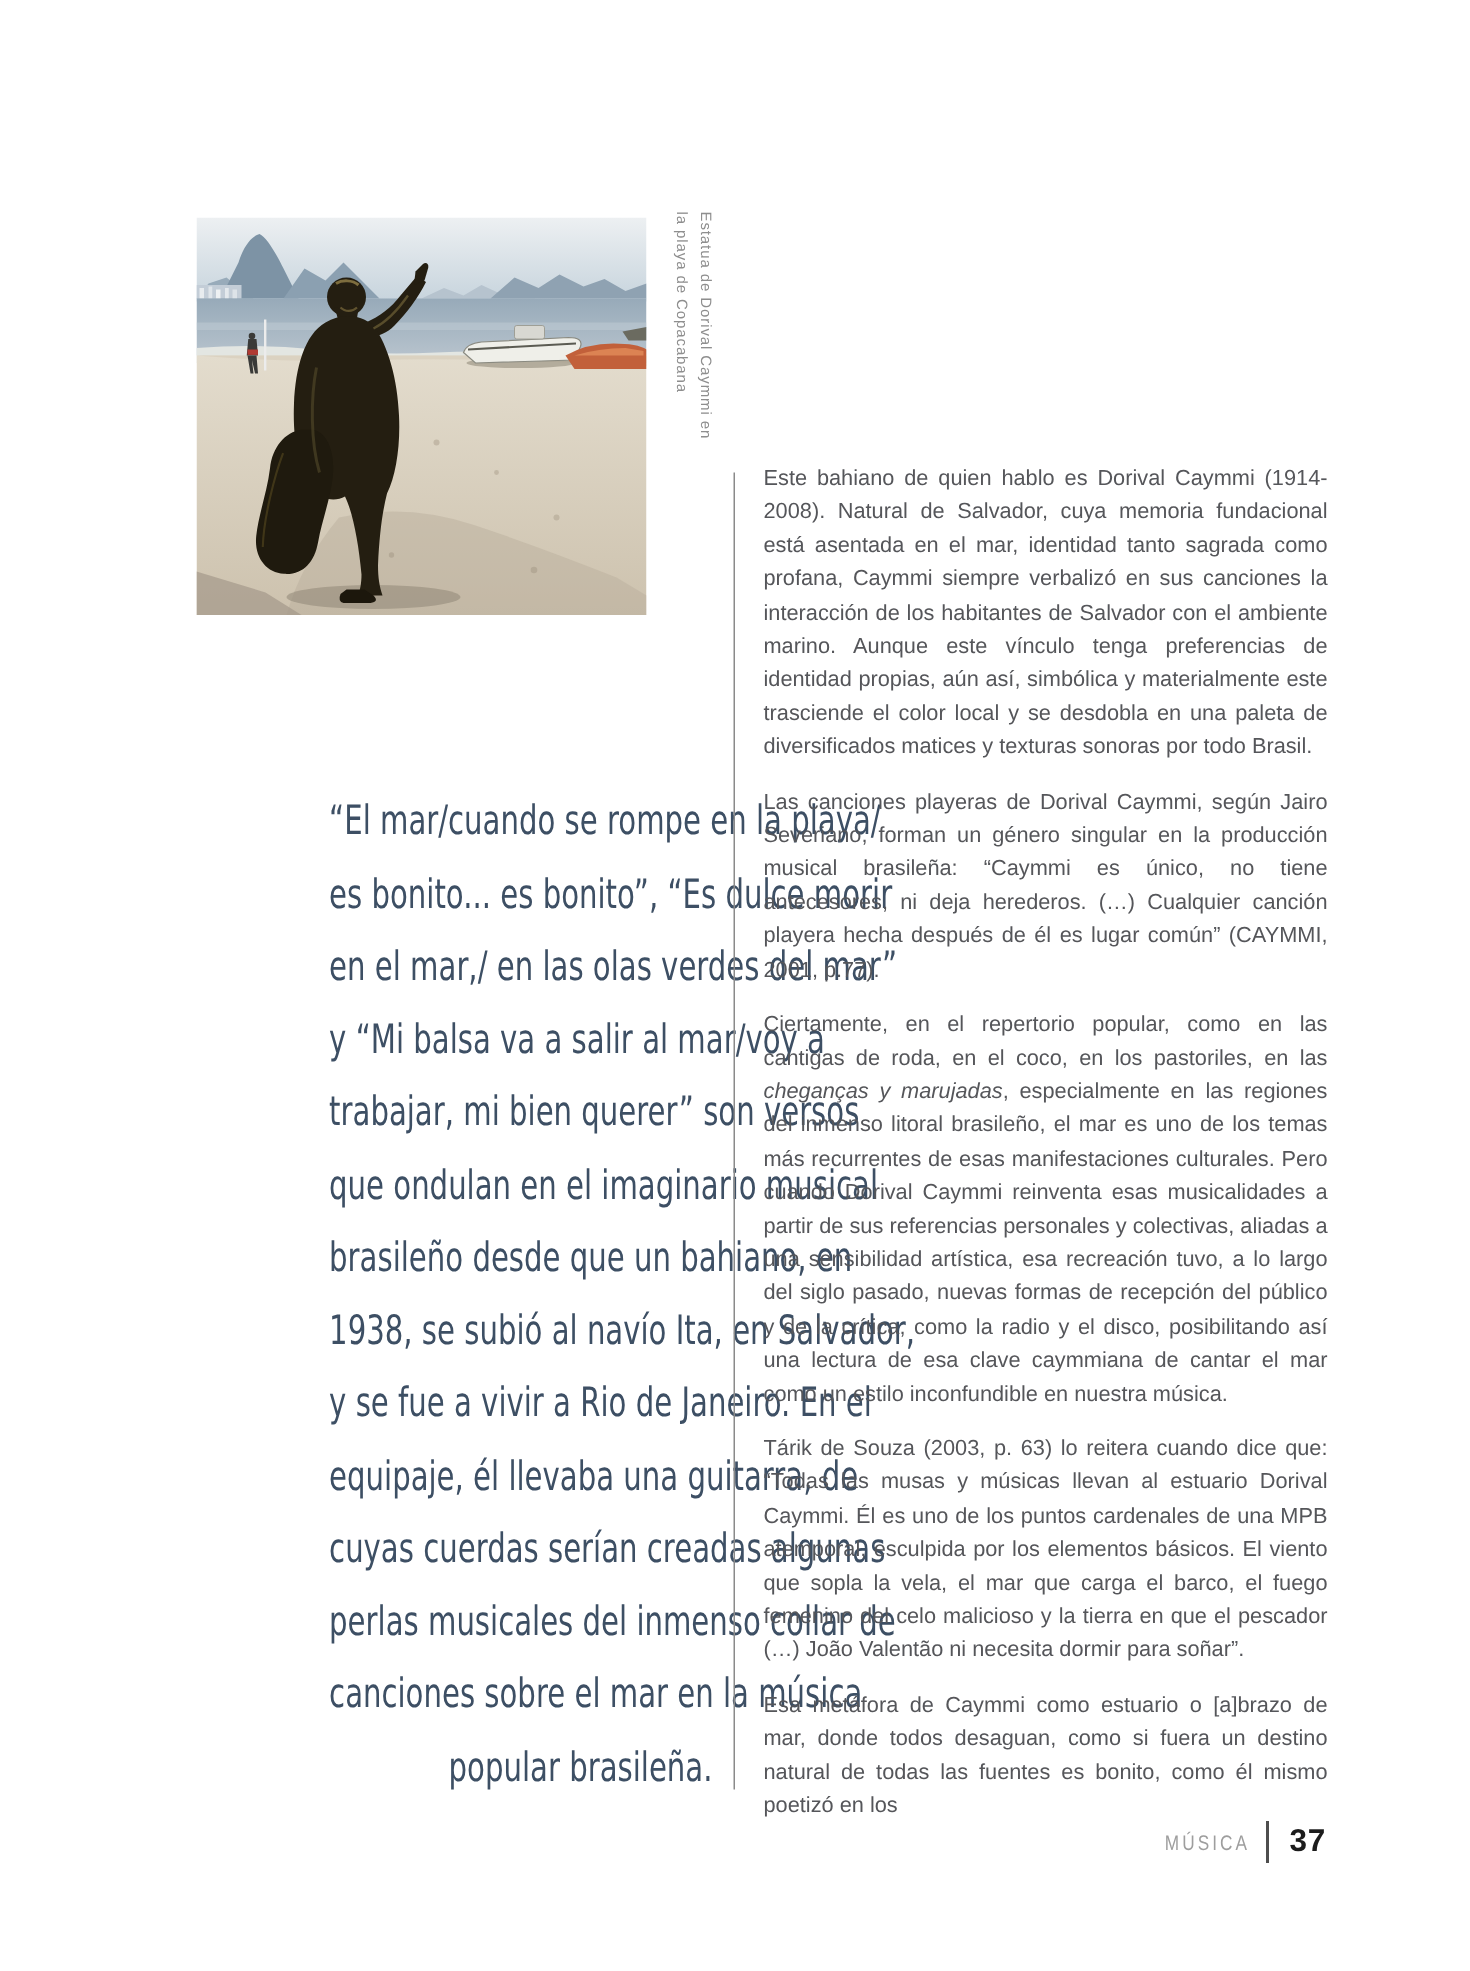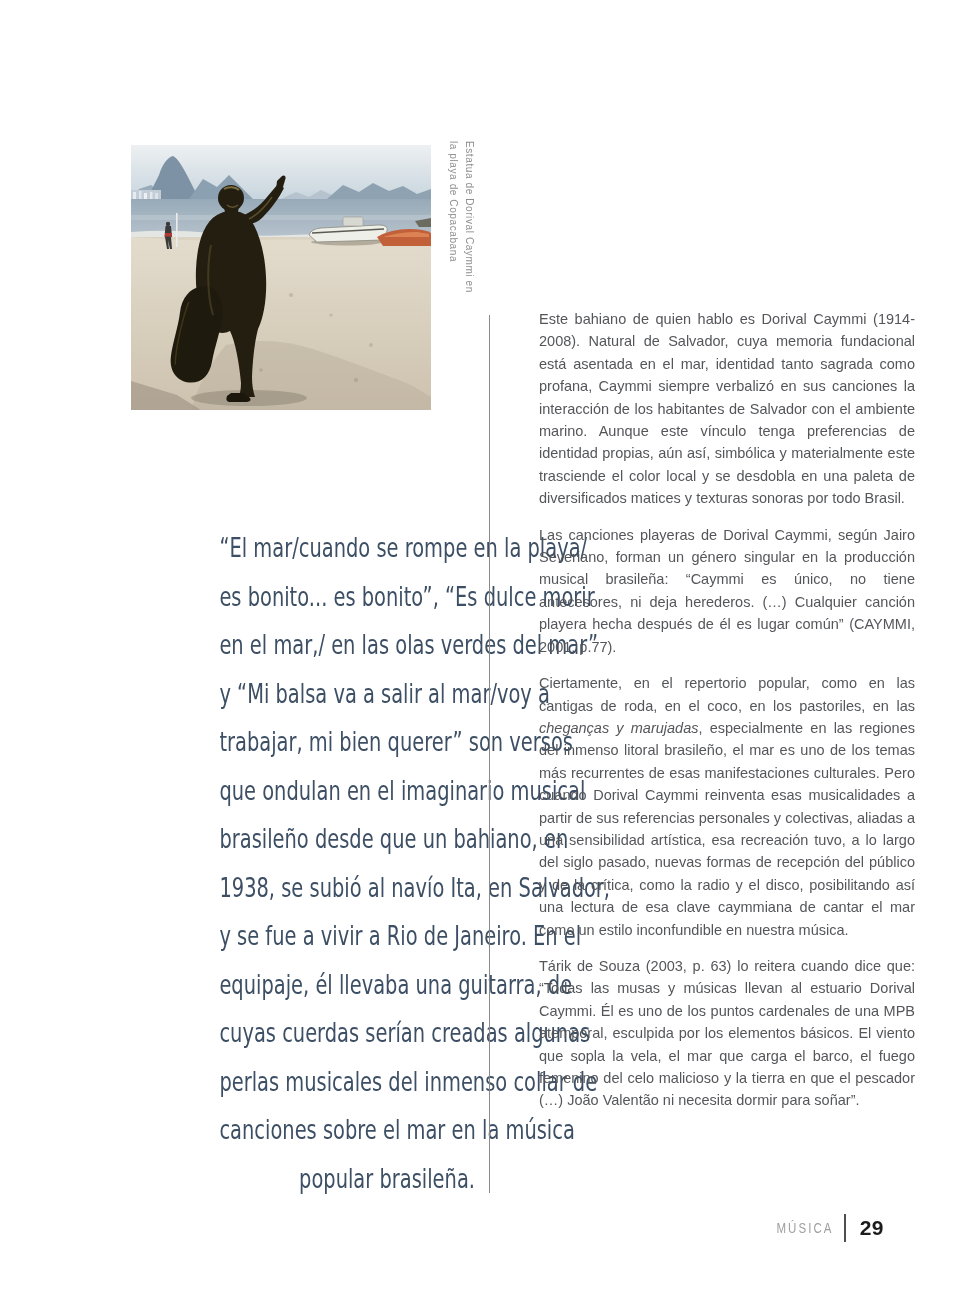--- a/index.html
+++ b/index.html
@@ -20,21 +20,21 @@
   .pullquote{
     position:absolute;left:120px;top:524px;width:355px;text-align:right;
     color:#3d4f64;font-size:27px;line-height:48.5px;
     font-family:"DejaVu Sans",sans-serif;
   }
   .quote-line{transform:scaleX(.72);transform-origin:100% 50%;white-space:nowrap;}
   
   .col-divider{position:absolute;left:489px;top:315px;width:1px;height:878px;background:#8a8a8a;}
   
   .article{
-    position:absolute;left:539px;top:308px;width:376px;
+    position:absolute;left:509px;top:308px;width:376px;
     color:#55565a;font-size:14.5px;line-height:22.4px;text-align:justify;
   }
   .article p{margin:0 0 14px 0;}
   .article em{font-style:italic;}
   
   .footer{position:absolute;top:1214px;right:96px;display:flex;align-items:center;}
   .footer-section{
     color:#9e9e9e;font-size:14px;letter-spacing:2.5px;
     transform:scaleX(.82);transform-origin:100% 50%;margin-right:10px;
   }
@@ -155,21 +155,22 @@
       <div class="quote-line">popular brasileña.</div>
     </div>
 
   <div class="col-divider"></div>
 
   <div class="article">
       <p><span>Este bahiano de quien hablo es Dorival Caymmi (1914-2008). Natural de Salvador, cuya memoria fundacional está asentada en el mar, identidad tanto sagrada como profana, Caymmi siempre verbalizó en sus canciones la interacción de los habitantes de Salvador con el ambiente marino. Aunque este vínculo tenga preferencias de identidad propias, aún así, simbólica y materialmente este trasciende el color local y se desdobla en una paleta de diversificados matices y texturas sonoras por todo Brasil.</span></p>
       <p><span>Las canciones playeras de Dorival Caymmi, según Jairo Severiano, forman un género singular en la producción musical brasileña: “Caymmi es único, no tiene antecesores, ni deja herederos. (…) Cualquier canción playera hecha después de él es lugar común” (CAYMMI, 2001, p.77).</span></p>
       <p><span>Ciertamente, en el repertorio popular, como en las cantigas de roda, en el coco, en los pastoriles, en las </span><em>cheganças y marujadas</em><span>, especialmente en las regiones del inmenso litoral brasileño, el mar es uno de los temas más recurrentes de esas manifestaciones culturales. Pero cuando Dorival Caymmi reinventa esas musicalidades a partir de sus referencias personales y colectivas, aliadas a una sensibilidad artística, esa recreación tuvo, a lo largo del siglo pasado, nuevas formas de recepción del público y de la crítica, como la radio y el disco, posibilitando así una lectura de esa clave caymmiana de cantar el mar como un estilo inconfundible en nuestra música.</span></p>
       <p><span>Tárik de Souza (2003, p. 63) lo reitera cuando dice que: “Todas las musas y músicas llevan al estuario Dorival Caymmi. Él es uno de los puntos cardenales de una MPB atemporal, esculpida por los elementos básicos. El viento que sopla la vela, el mar que carga el barco, el fuego femenino del celo malicioso y la tierra en que el pescador (…) João Valentão ni necesita dormir para soñar”.</span></p>
+      <p><span>Esa metáfora de Caymmi como estuario o [a]brazo de mar, donde todos desaguan, como si fuera un destino natural de todas las fuentes es bonito, como él mismo poetizó en los</span></p>
     </div>
 
   <div class="footer">
     <span class="footer-section">MÚSICA</span>
     <span class="footer-bar"></span>
-    <span class="footer-page">29</span>
+    <span class="footer-page">37</span>
   </div>
 
 </div>
 
 </body></html>

